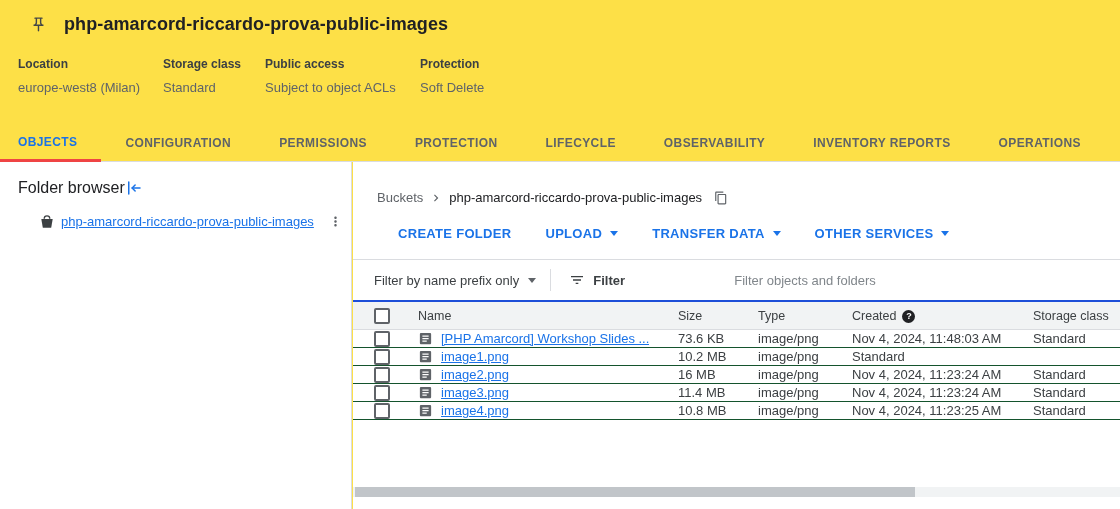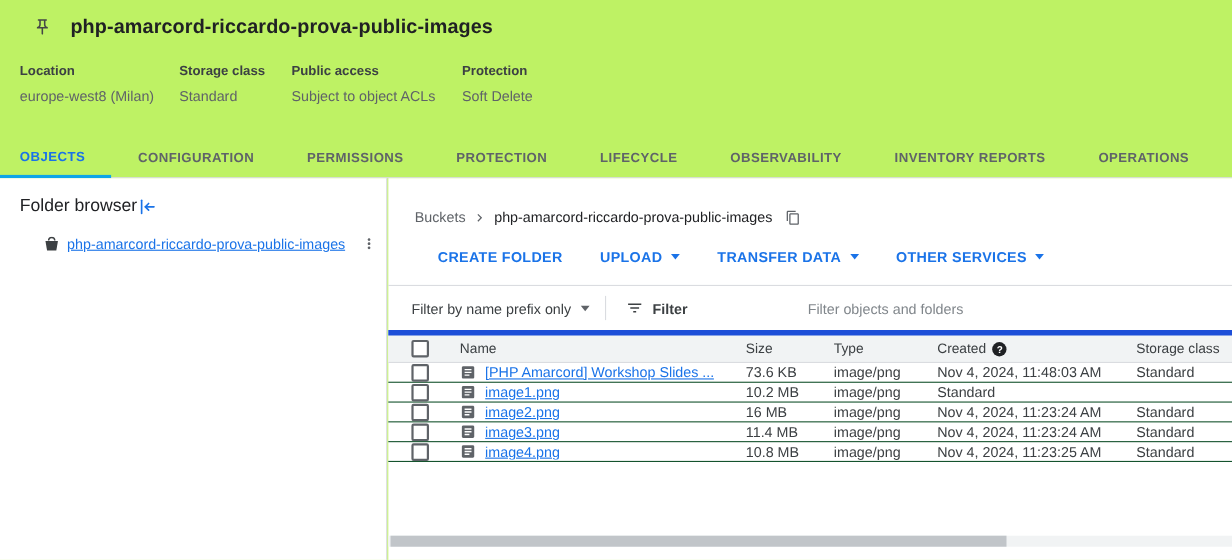--- a/index.html
+++ b/index.html
@@ -1,36 +1,36 @@
 <!DOCTYPE html>
 <html><head>
 <meta charset="utf-8">
 <style>
   * { margin:0; padding:0; box-sizing:border-box; }
   html,body { background:#fff; }
   body { font-family:"Liberation Sans", sans-serif; }
-  .screen { position:relative; width:1120px; height:509px; background:#bef264; overflow:hidden; font-size:13px; color:#202124; }
+  .screen { position:relative; width:1120px; height:509px; background:#fde047; overflow:hidden; font-size:13px; color:#202124; }
 
   
   .page-header { position:absolute; top:14px; left:30px; display:flex; align-items:center; gap:17px; }
   .page-title { font-size:18px; font-weight:700; color:#202124; letter-spacing:0.1px; }
 
   
   .metadata { position:absolute; top:57px; left:0; height:46px; width:100%; }
   .meta-col { position:absolute; top:0; }
   .meta-col.c0 { left:18px; }  .meta-col.c1 { left:163px; }
   .meta-col.c2 { left:265px; } .meta-col.c3 { left:420px; }
   .meta-label { font-size:12px; font-weight:700; color:#3c4043; }
   .meta-value { margin-top:9px; font-size:13px; color:#5f6368; }
 
   
   .tabs { position:absolute; top:126px; left:0; width:100%; height:36px; border-bottom:1px solid #dadce0; display:flex; }
   .tab { padding:0 24px; line-height:34px; height:36px; font-size:12px; font-weight:700; letter-spacing:0.4px; color:#5f6368; cursor:pointer; white-space:nowrap; }
   .tab.first { padding-left:18px; }
-  .tab.active { color:#1a73e8; border-bottom:3px solid #0ea5e9; line-height:33px; }
+  .tab.active { color:#1a73e8; border-bottom:3px solid #ef4444; line-height:33px; }
 
   
   .left-panel { position:absolute; top:162px; left:0; width:352px; bottom:0; border-right:1px solid #dadce0; background:#fff; }
   .fb-header { display:flex; align-items:center; justify-content:flex-start; padding:17px 16px 0 18px; }
   .fb-title { font-size:16px; color:#202124; }
   .collapse-btn { display:inline-flex; cursor:pointer; }
   .tree-item { margin-top:17px; display:flex; align-items:center; padding:0 8px 0 40px; gap:7px; cursor:pointer; }
   .tree-link { color:#1a73e8; text-decoration:underline; font-size:13px; white-space:nowrap; overflow:hidden; text-overflow:ellipsis; }
   .spacer { flex:1; }
   .more-btn { display:inline-flex; cursor:pointer; }
@@ -51,21 +51,21 @@
 
   .filter-row { height:40px; display:flex; align-items:center; padding-left:21px; }
   .scope-select { display:flex; align-items:center; gap:9px; color:#3c4043; cursor:pointer; }
   .vsep { width:1px; height:22px; background:#dadce0; margin:0 18px 0 14px; }
   .filter-label-wrap { display:flex; align-items:center; gap:8px; color:#3c4043; font-weight:700; cursor:pointer; }
   .filter-input { border:none; outline:none; margin-left:20px; font-size:13px; font-family:inherit; color:#202124; width:320px; background:transparent;text-align:center; }
   .filter-input::placeholder { color:#80868b; }
 
   
   .thead, .trow { display:flex; align-items:center; padding-left:21px; }
-  .thead { height:30px; background:#f1f3f4; border-top:5px solid #1d4ed8; border-bottom:1px solid #dadce0; color:#3c4043; font-size:12.5px; }
+  .thead { height:30px; background:#f1f3f4; border-top:2px solid #1d4ed8; border-bottom:1px solid #dadce0; color:#3c4043; font-size:12.5px; }
   .trow { height:18px; border-bottom:1px solid #14532d; font-size:13px; color:#3c4043; }
   .col-check { width:44px; display:flex; align-items:center; }
   .col-name { width:260px; display:flex; align-items:center; gap:8px; overflow:hidden; }
   .col-size { width:80px; }
   .col-type { width:94px; }
   .col-created { width:181px; display:flex; align-items:flex-end; gap:6px; }
   .col-storage { flex:1; }
   .checkbox { width:16px; height:16px; border:2px solid #5f6368; border-radius:2px; background:#fff; cursor:pointer; }
   .obj-link { color:#1a73e8; text-decoration:underline; white-space:nowrap; overflow:hidden; text-overflow:ellipsis; cursor:pointer; }
   .file-icon { flex:0 0 auto; display:inline-flex; }

